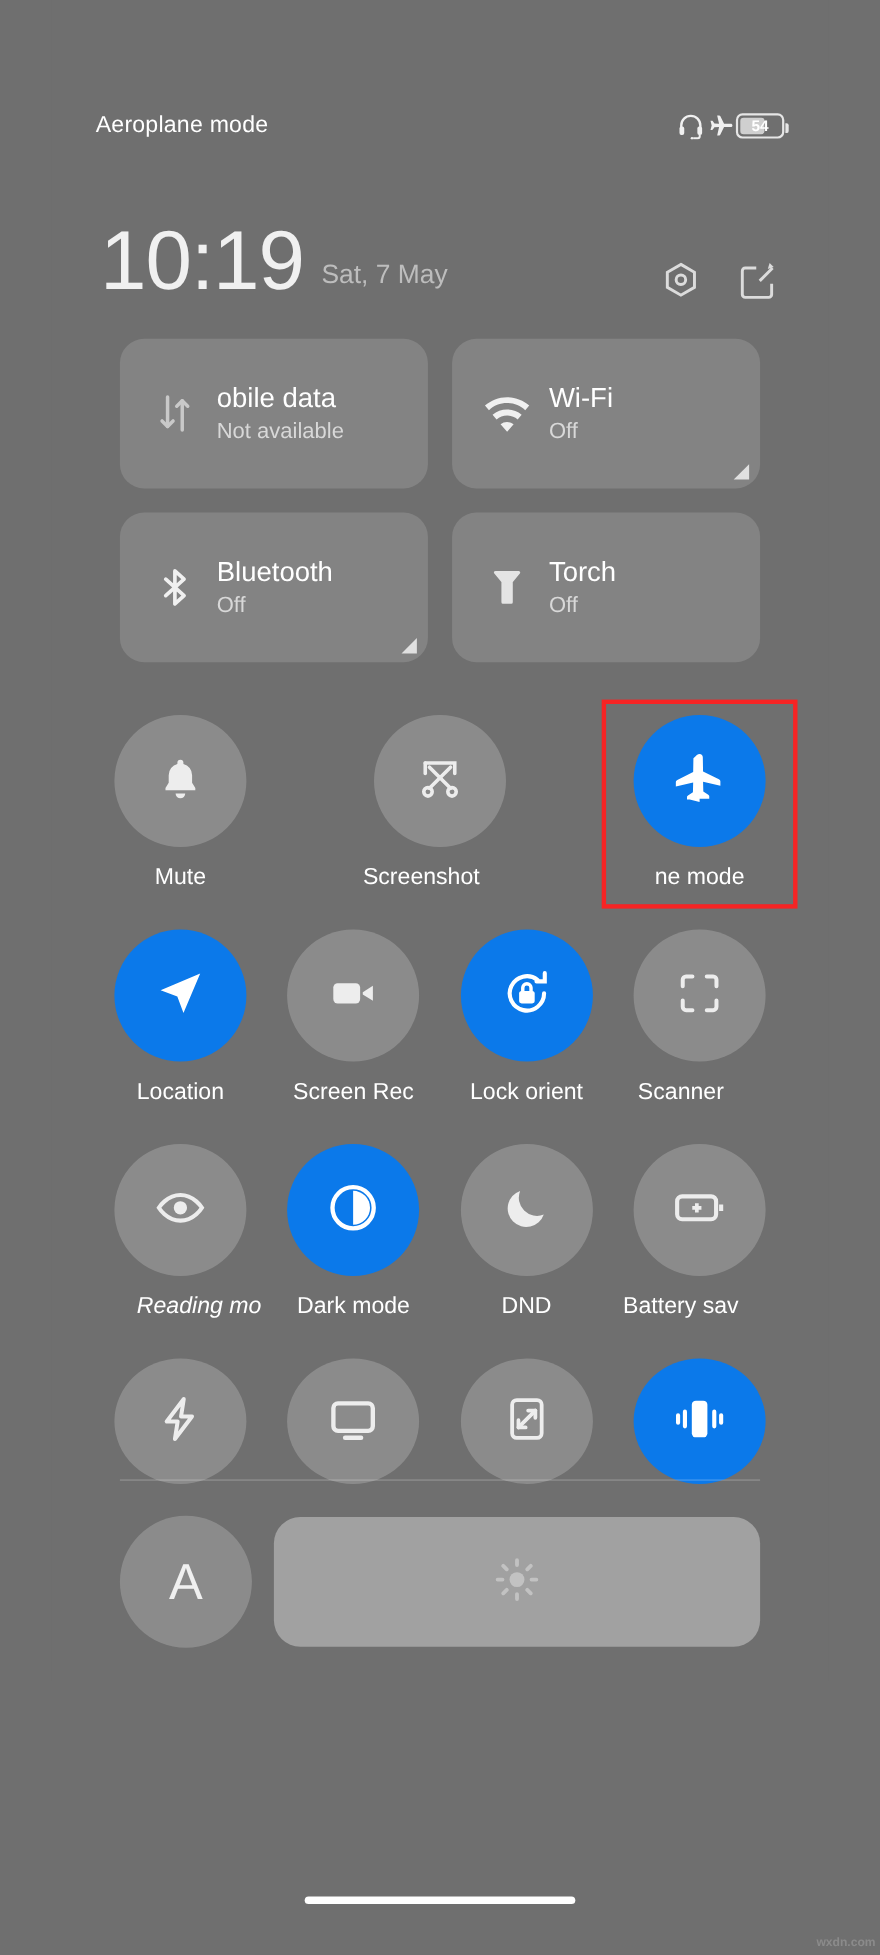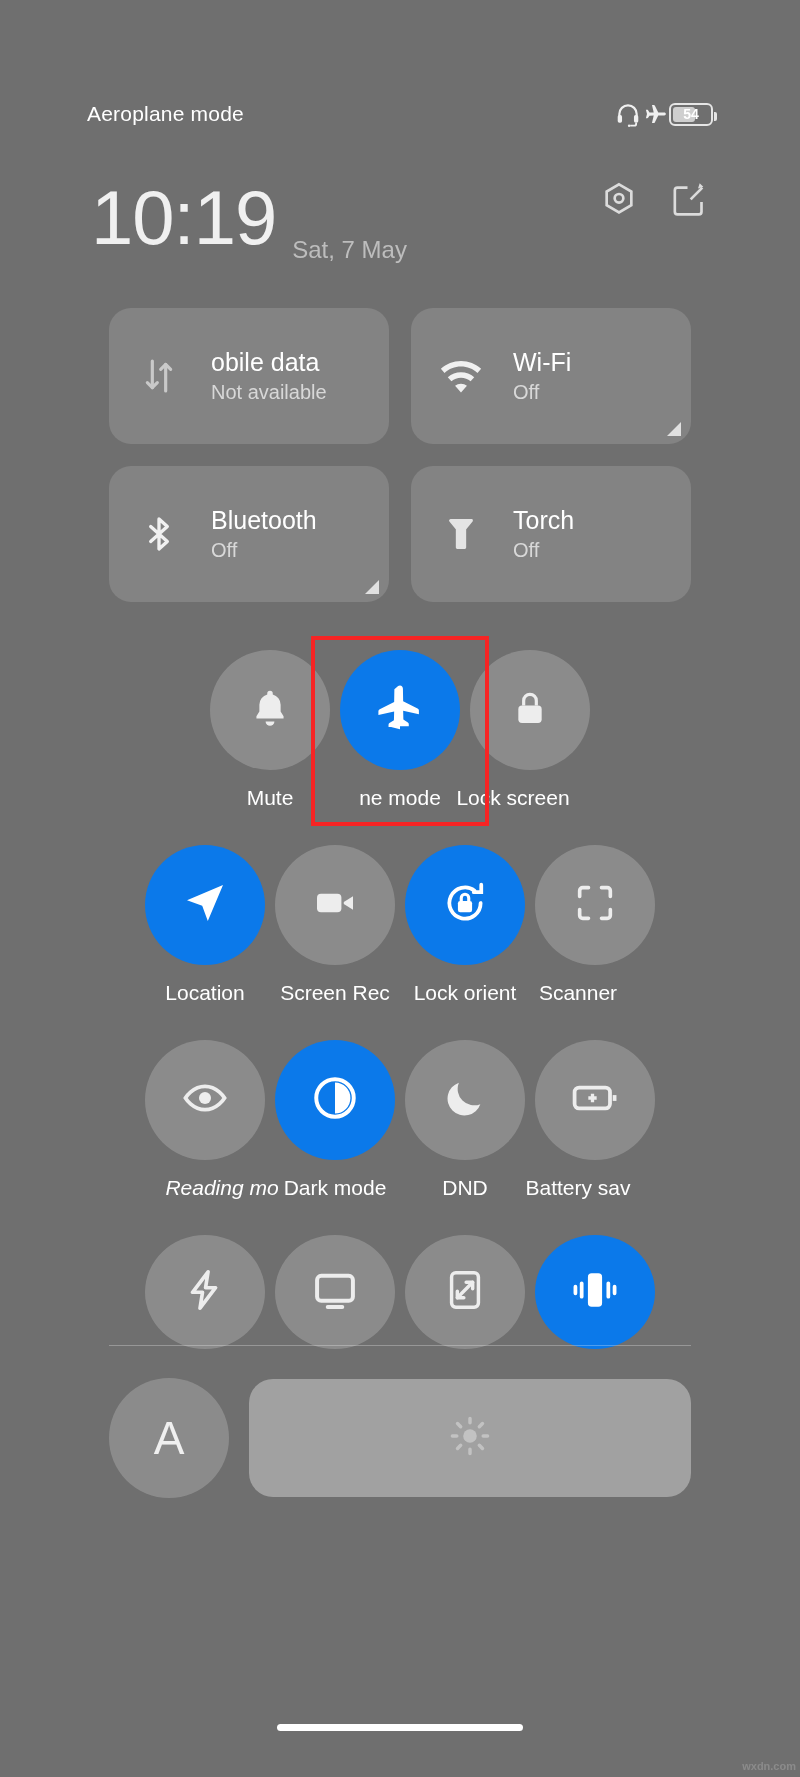--- a/index.html
+++ b/index.html
@@ -52,21 +52,21 @@
   }
   .battery-text {
     position: relative; z-index: 2;
     font-size: 14px; color: #ffffff; font-weight: 600;
   }
 
   
   .clockrow {
     position: absolute; left: 0; top: 180px;
     width: 706px; height: 96px;
-    display: flex; align-items: flex-start; padding: 0 44px;
+    display: flex; align-items: flex-end; padding: 0 44px;
   }
   .clock {
     color: #f0f0f0; font-size: 76px; line-height: 76px;
     font-weight: 300; letter-spacing: -1px;
   }
   .date {
     color: #bdbdbd; font-size: 24px; margin-left: 16px;
     align-self: flex-end; padding-bottom: 12px;
   }
   .clock-actions {
@@ -86,40 +86,40 @@
     border-radius: 22px;
     display: flex; align-items: center;
     padding: 0 22px;
     position: relative;
     overflow: hidden;
   }
   .bigtile .ticon {
     width: 56px; flex: 0 0 56px;
     display: flex; align-items: center; justify-content: center;
   }
-  .bigtile .ttext { margin-left: 24px; overflow: hidden; }
+  .bigtile .ttext { margin-left: 10px; overflow: hidden; }
   .bigtile .tname {
     color: #ffffff; font-size: 25px; white-space: nowrap;
   }
   .bigtile .tsub {
     color: #d8d8d8; font-size: 20px; margin-top: 4px; white-space: nowrap;
   }
   .corner-tri {
     position: absolute; right: 10px; bottom: 8px;
     width: 0; height: 0;
     border-left: 14px solid transparent;
     border-bottom: 14px solid rgba(255,255,255,.75);
   }
 
   
   .grid {
     position: absolute; left: 0; top: 650px; width: 706px;
     padding: 0 52px;
   }
-  .grow { display: flex; justify-content: center; height: 195px; }
+  .grow { display: flex; justify-content: space-between; height: 195px; }
   .gcell {
     width: 130px;
     display: flex; flex-direction: column; align-items: center;
     position: relative;
   }
   .circle {
     width: 120px; height: 120px; border-radius: 50%;
     background: rgba(255,255,255,.20);
     display: flex; align-items: center; justify-content: center;
   }
@@ -295,44 +295,48 @@
           <span>
             <svg width="44" height="44" viewBox="0 0 24 24" fill="#ededed">
               <path d="M12 2.6a1.5 1.5 0 0 1 1.5 1.5v.5a5.8 5.8 0 0 1 4.3 5.6v3.7l1.6 2.6v1.2H4.6v-1.2l1.6-2.6v-3.7a5.8 5.8 0 0 1 4.3-5.6v-.5A1.5 1.5 0 0 1 12 2.6z"></path>
               <path d="M9.6 19.3h4.8a2.4 2.4 0 0 1-4.8 0z"></path>
             </svg>
           </span>
         </div>
         <div class="glabel">Mute</div>
       </div>
 
+      <div class="gcell clip-right">
+        <div class="circle">
+          <span>
+            <svg width="46" height="46" viewBox="0 0 24 24" fill="none" stroke="#ededed" stroke-width="1.7" stroke-linecap="round">
+              <path d="M5 4.5h14v5"></path>
+                  <path d="M5 4.5v5"></path>
+              <path d="M7 6.5l10 10"></path>
+                  <path d="M17 6.5l-10 10"></path>
+              <circle cx="6.3" cy="18.2" r="2"></circle>
+                  <circle cx="17.7" cy="18.2" r="2"></circle>
+            </svg>
+          </span>
+        </div>
+        <div class="glabel">Screenshot</div>
+      </div>
 
       <div class="gcell">
         <div class="circle on">
           <span>
             <svg width="54" height="54" viewBox="0 0 24 24" fill="#ffffff">
               <path d="M12 2c.8 0 1.3.6 1.3 1.4l.1 5.6 6.4 3.2c.4.2.6.5.6.9v1.7l-7-1.6.1 3.9 2 1.3c.3.2.4.4.4.7v1h-3.9L12 21.4 8 20.4H6.9v-1c0-.3.1-.5.4-.7l2-1.3.1-3.9-7 1.6v-1.7c0-.4.2-.7.6-.9l6.4-3.2.1-5.6C10.7 2.6 11.2 2 12 2z"></path>
             </svg>
           </span>
         </div>
         <div class="glabel">ne mode</div>
         <div class="highlight" style="left:-24px; top:-14px; width:178px; height:190px;"></div>
       </div>
 
-      <div class="gcell clip-right">
-        <div class="circle">
-          <span>
-            <svg width="40" height="44" viewBox="0 0 24 24" fill="none" stroke="#ededed" stroke-width="1.9">
-              <rect x="5" y="10.5" width="14" height="10.5" rx="2.2" fill="#ededed" stroke="none"></rect>
-              <path d="M8.2 10.5V7.6a3.8 3.8 0 0 1 7.6 0v2.9"></path>
-            </svg>
-          </span>
-        </div>
-        <div class="glabel">Lock screen</div>
-      </div>
     </div>
 
     <div class="grow">
       <div class="gcell">
         <div class="circle on">
           <span>
             <svg width="48" height="48" viewBox="0 0 24 24" fill="#ffffff">
               <path d="M21 3L3 10.6l7.6 2.8L13.4 21z"></path>
             </svg>
           </span>

